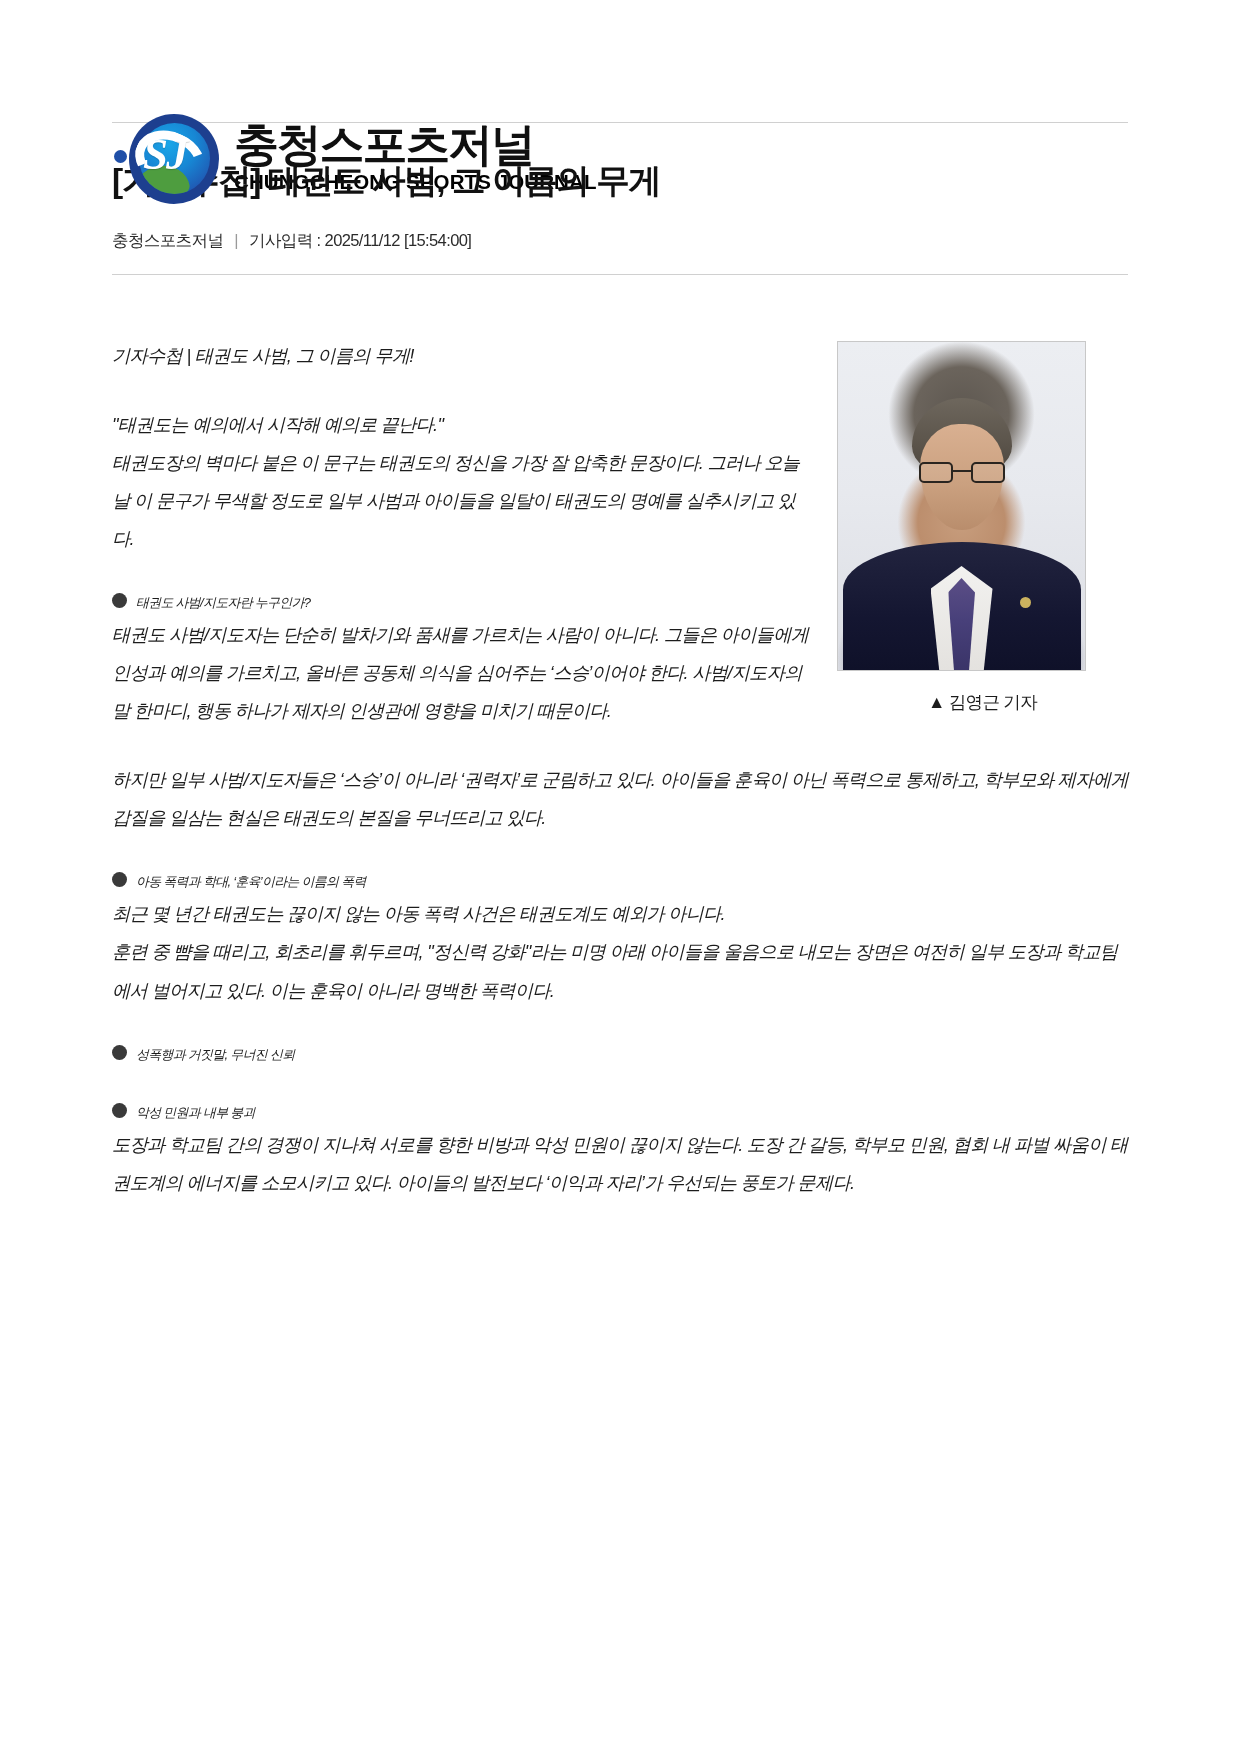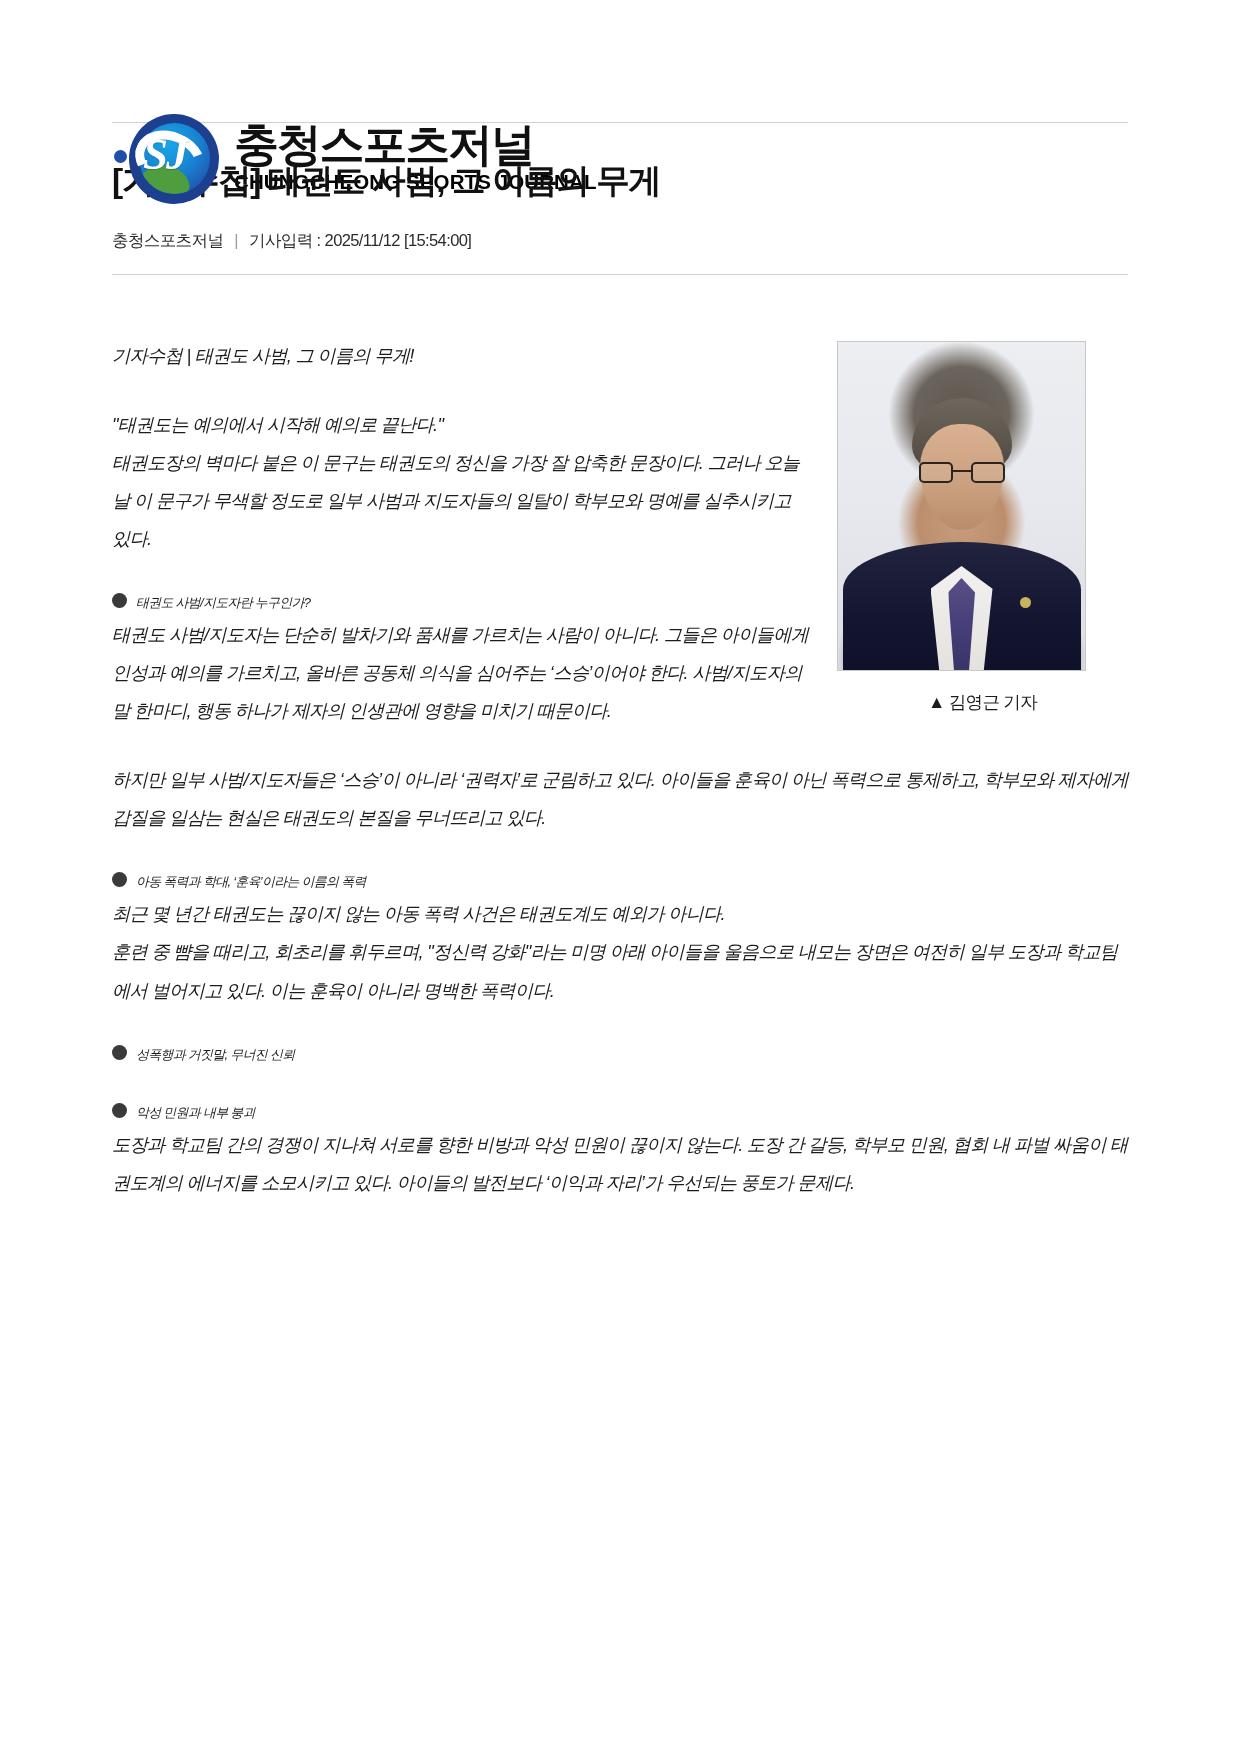--- a/index.html
+++ b/index.html
@@ -345,21 +345,21 @@
           <span class="lens r"></span>
         </span>
       </div>
       <figcaption class="figure-caption">▲ 김영근 기자</figcaption>
     </figure>
 
     <p>기자수첩 | 태권도 사범, 그 이름의 무게!</p>
     <div class="para-gap"></div>
 
     <p>"태권도는 예의에서 시작해 예의로 끝난다."</p>
-    <p>태권도장의 벽마다 붙은 이 문구는 태권도의 정신을 가장 잘 압축한 문장이다. 그러나 오늘날 이 문구가 무색할 정도로 일부 사범과 지도자들의 일탈이 학부모와 명예를 실추시키고 있다.</p>
+    <p>태권도장의 벽마다 붙은 이 문구는 태권도의 정신을 가장 잘 압축한 문장이다. 그러나 오늘날 이 문구가 무색할 정도로 일부 사범과 아이들을 일탈이 태권도의 명예를 실추시키고 있다.</p>
     <div class="para-gap"></div>
 
     <p class="section-head">
       <span class="bullet-dot"></span><span>태권도 사범/지도자란 누구인가?</span>
     </p>
     <p>태권도 사범/지도자는 단순히 발차기와 품새를 가르치는 사람이 아니다. 그들은 아이들에게 인성과 예의를 가르치고, 올바른 공동체 의식을 심어주는 ‘스승’이어야 한다. 사범/지도자의 말 한마디, 행동 하나가 제자의 인생관에 영향을 미치기 때문이다.</p>
     <div class="para-gap"></div>
 
     <p>하지만 일부 사범/지도자들은 ‘스승’이 아니라 ‘권력자’로 군림하고 있다. 아이들을 훈육이 아닌 폭력으로 통제하고, 학부모와 제자에게 갑질을 일삼는 현실은 태권도의 본질을 무너뜨리고 있다.</p>
     <div class="para-gap"></div>

